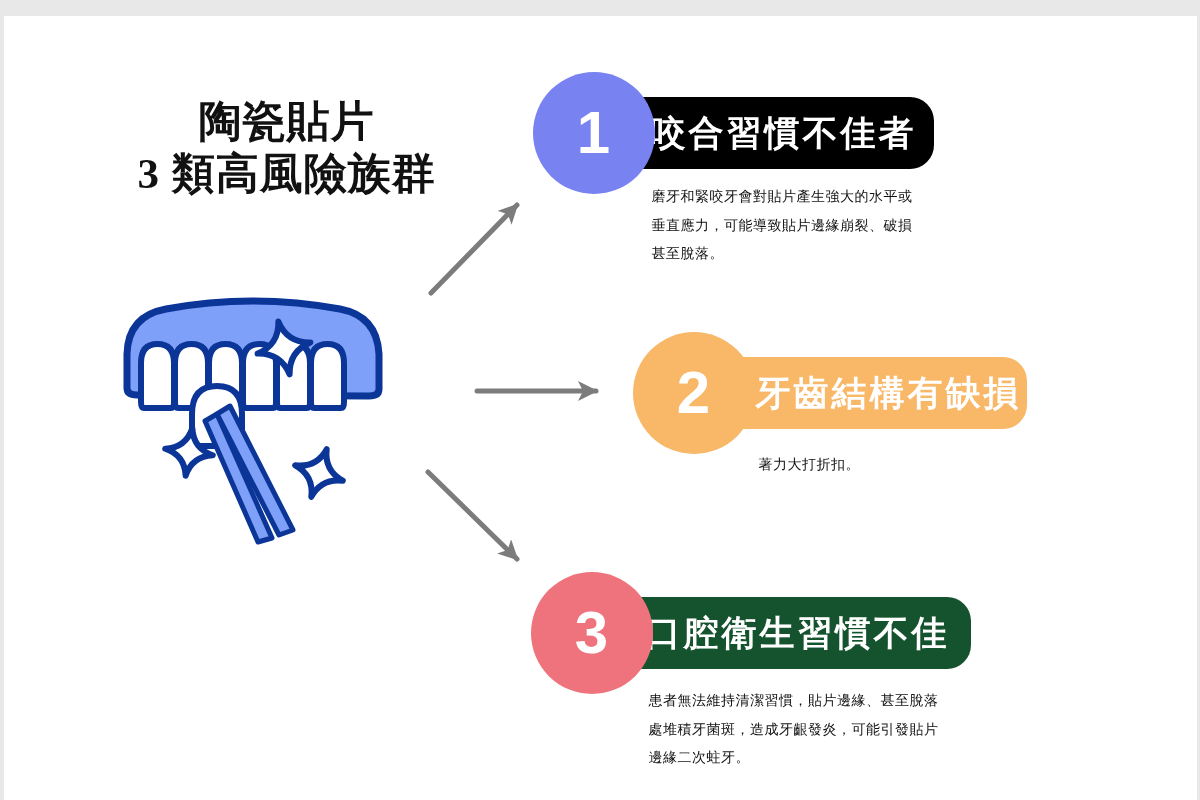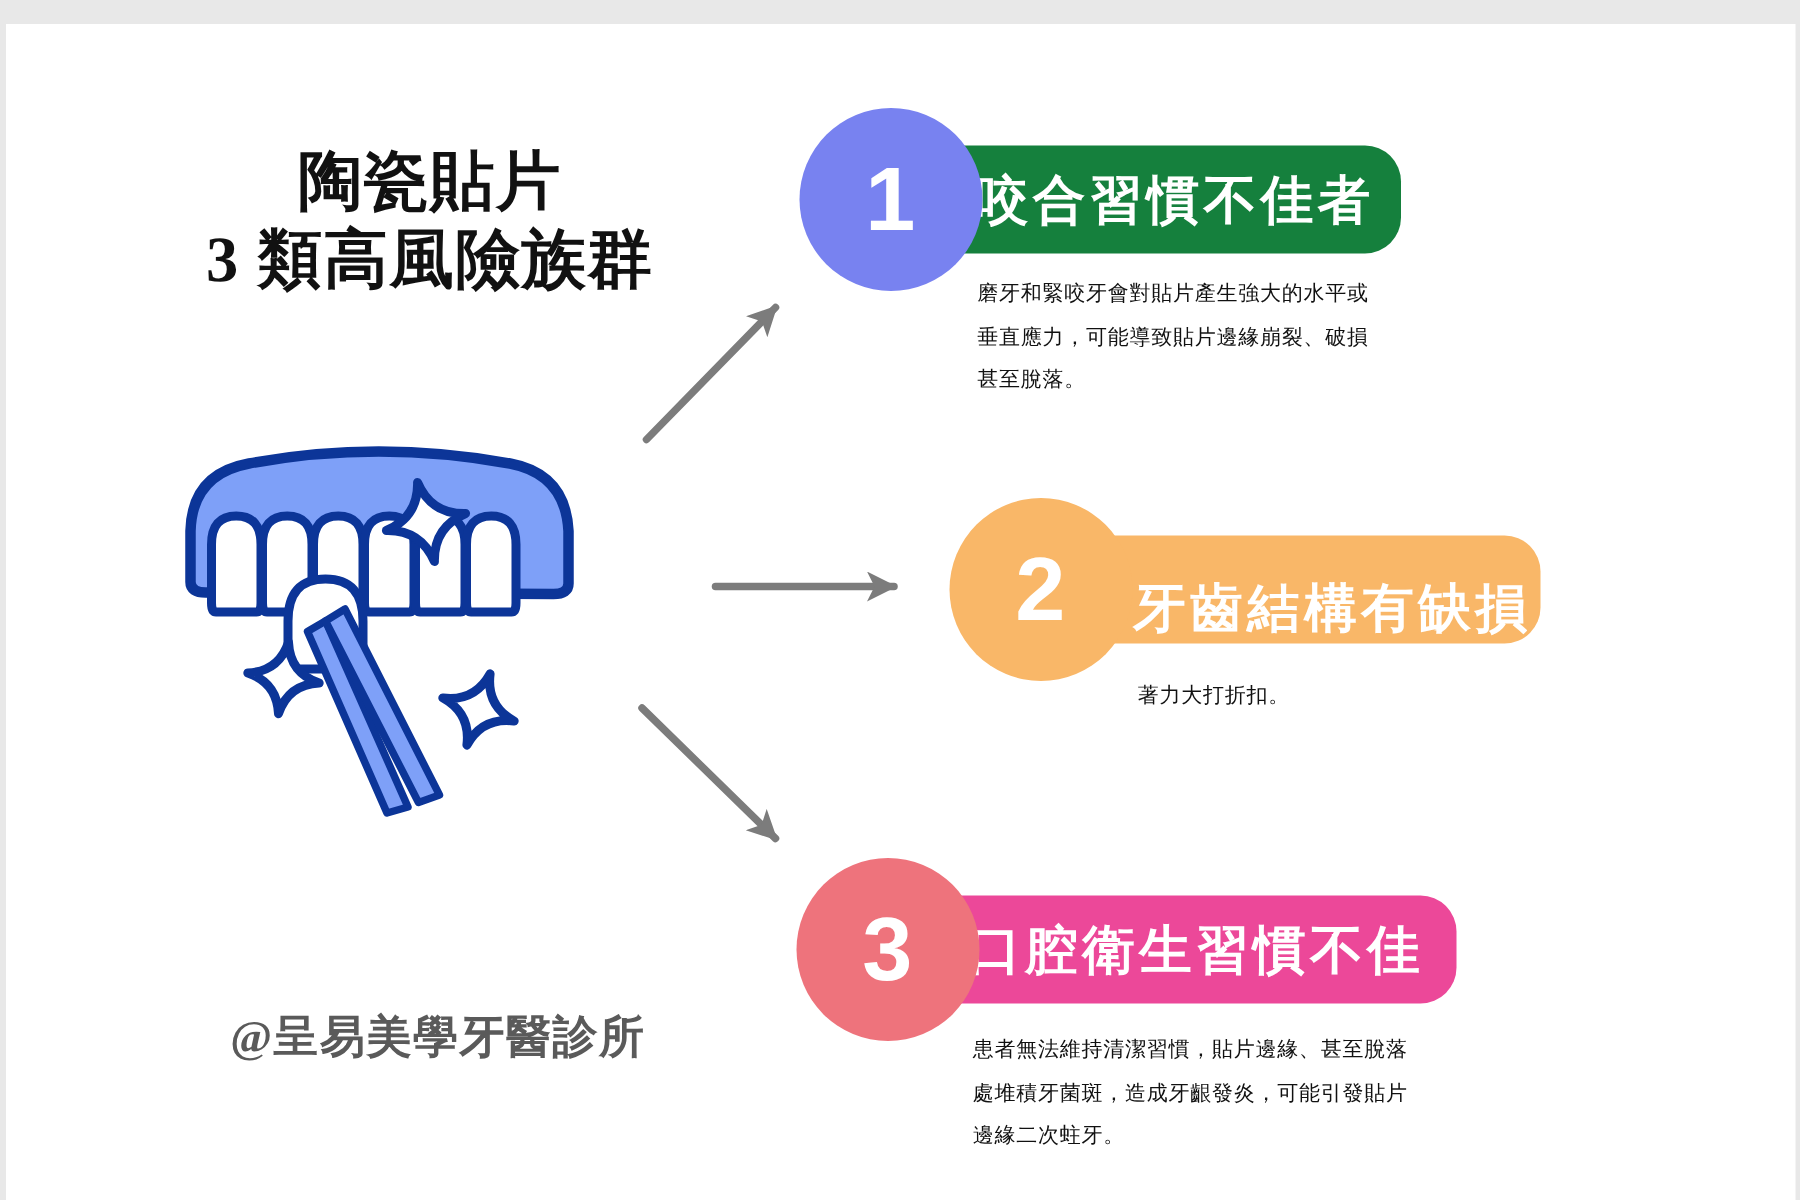--- a/index.html
+++ b/index.html
@@ -48,21 +48,21 @@
   }
   .desc div { white-space:nowrap; }
   .watermark {
     position:absolute; left:150px; top:655px; font-size:30px; font-weight:600;
     color:var(--watermark_gray); letter-spacing:1px;
   }
   
   .bar-1    { left:589px; top:81px;  width:341px; padding-left:58px; }
   .circle-1 { left:529px; top:56px; }
   .desc-1   { left:648px; top:167px; }
-  .bar-2    { left:690px; top:341px; width:333px; padding-left:62px;align-items:flex-end; }
+  .bar-2    { left:690px; top:341px; width:333px; padding-left:62px; }
   .circle-2 { left:629px; top:316px; }
   .desc-2   { left:755px; top:435px; }
   .bar-3    { left:588px; top:581px; width:379px; padding-left:54px; }
   .circle-3 { left:527px; top:556px; }
   .desc-3   { left:645px; top:671px; }
 </style>
 </head>
 <body>
 
 <div class="canvas">
@@ -93,21 +93,21 @@
       <marker id="arrowhead" markerUnits="userSpaceOnUse" markerWidth="26" markerHeight="22" refX="18" refY="10" orient="auto">
         <path class="arrow-head" d="M 0,0 L 20,10 L 0,20 L 5,10 Z"></path>
       </marker>
     </defs>
     <line class="arrow-line" x1="427" y1="277" x2="513" y2="189" marker-end="url(#arrowhead)"></line>
     <line class="arrow-line" x1="473" y1="375" x2="592" y2="375" marker-end="url(#arrowhead)"></line>
     <line class="arrow-line" x1="424" y1="456" x2="513" y2="543" marker-end="url(#arrowhead)"></line>
   </svg>
 
   <section>
-    <div class="pill-bar bar-1" style="background-color: #15803d;">
+    <div class="pill-bar bar-1" style="background-color: #000000;">
       <span class="pill-label">咬合習慣不佳者</span>
     </div>
     <div class="pill-circle circle-1" style="background-color: rgb(120, 130, 240);">
       <span class="pill-number">1</span>
     </div>
     <div class="desc desc-1">
       <div>磨牙和緊咬牙會對貼片產生強大的水平或</div>
       <div>垂直應力，可能導致貼片邊緣崩裂、破損</div>
       <div>甚至脫落。</div>
     </div>
@@ -119,28 +119,27 @@
     </div>
     <div class="pill-circle circle-2" style="background-color: rgb(249, 183, 104);">
       <span class="pill-number">2</span>
     </div>
     <div class="desc desc-2">
       <div>著力大打折扣。</div>
     </div>
   </section>
 
   <section>
-    <div class="pill-bar bar-3" style="background-color: #ec4899;">
+    <div class="pill-bar bar-3" style="background-color: #14532d;">
       <span class="pill-label">口腔衛生習慣不佳</span>
     </div>
     <div class="pill-circle circle-3" style="background-color: rgb(238, 115, 124);">
       <span class="pill-number">3</span>
     </div>
     <div class="desc desc-3">
       <div>患者無法維持清潔習慣，貼片邊緣、甚至脫落</div>
       <div>處堆積牙菌斑，造成牙齦發炎，可能引發貼片</div>
       <div>邊緣二次蛀牙。</div>
     </div>
   </section>
 
-  <div class="watermark">@呈易美學牙醫診所</div>
 
 </div>
 
 </body></html>

